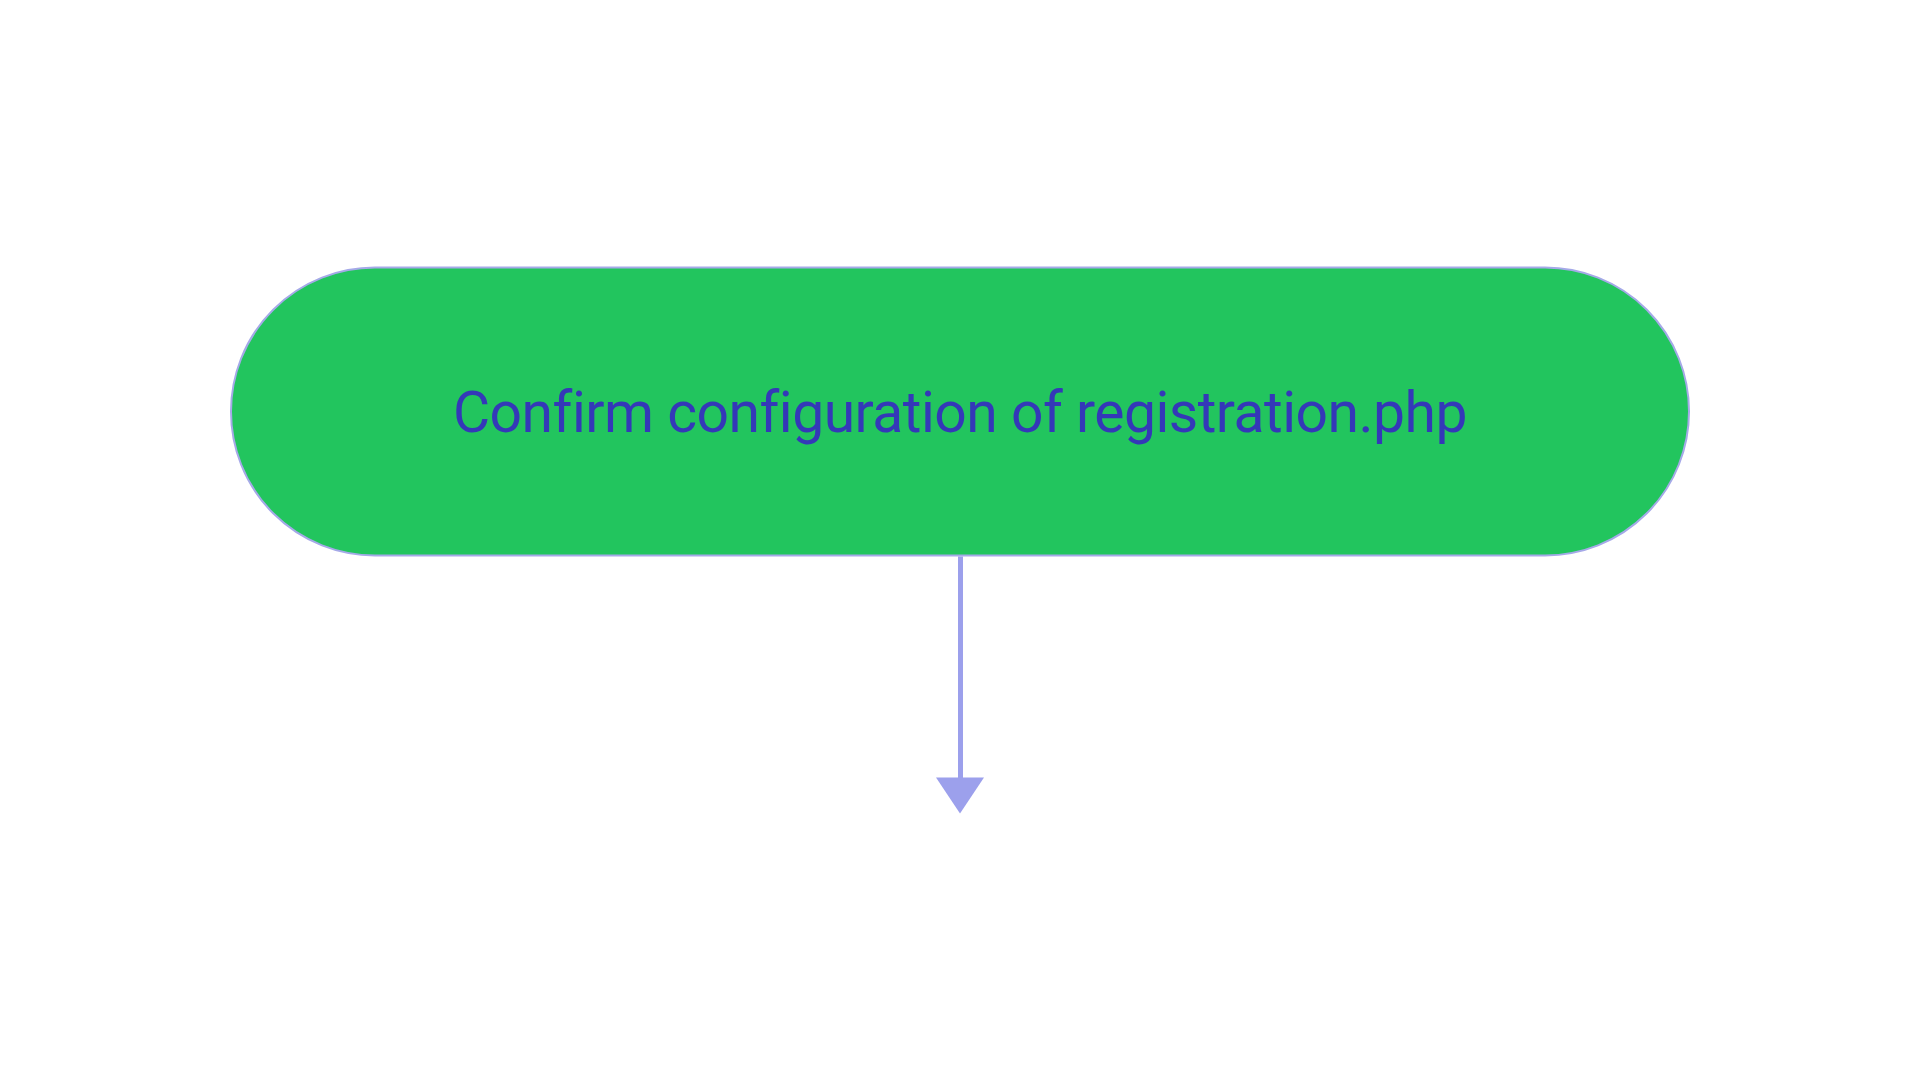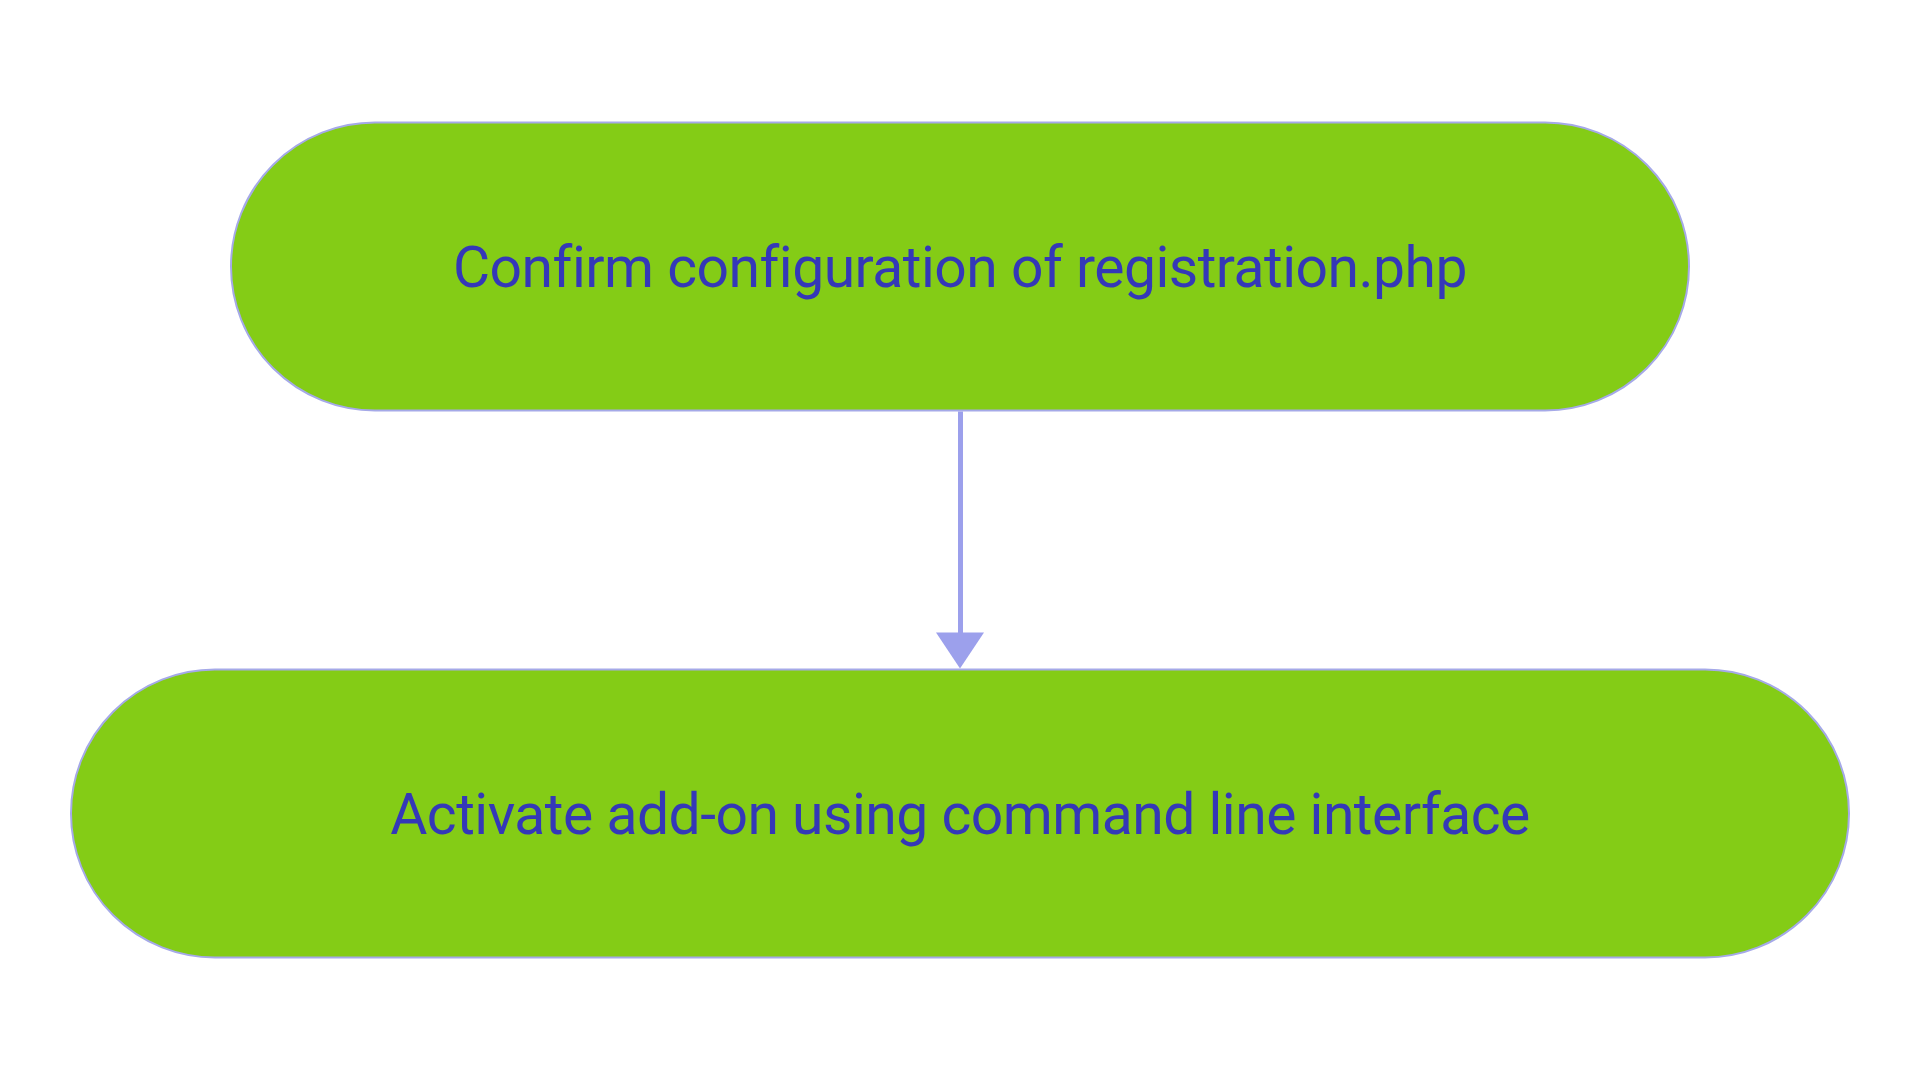--- a/index.html
+++ b/index.html
@@ -18,21 +18,21 @@
       position: absolute;
       left: 50%;
       top: 50%;
       transform: translate(-50%, -50%);
       width: 1780px;
       display: flex;
       flex-direction: column;
       align-items: center;
     }
     .node {
-      background: #84cc16;
+      background: #22c55e;
       border: 2px solid #a5a9e8;
       border-radius: 150px;
       display: flex;
       align-items: center;
       justify-content: center;
       color: #3438b8;
       font-size: 57px;
       font-weight: 400;
       letter-spacing: -0.5px;
       padding: 0 80px;
@@ -67,16 +67,13 @@
 </head>
 <body>
 
 <div class="diagram-container">
   <div class="node node-1">
     <span>Confirm configuration of registration.php</span>
   </div>
   <div class="connector">
     <div class="arrowhead"></div>
   </div>
-  <div class="node node-2">
-    <span>Activate add-on using command line interface</span>
-  </div>
 </div>
 
 </body></html>

